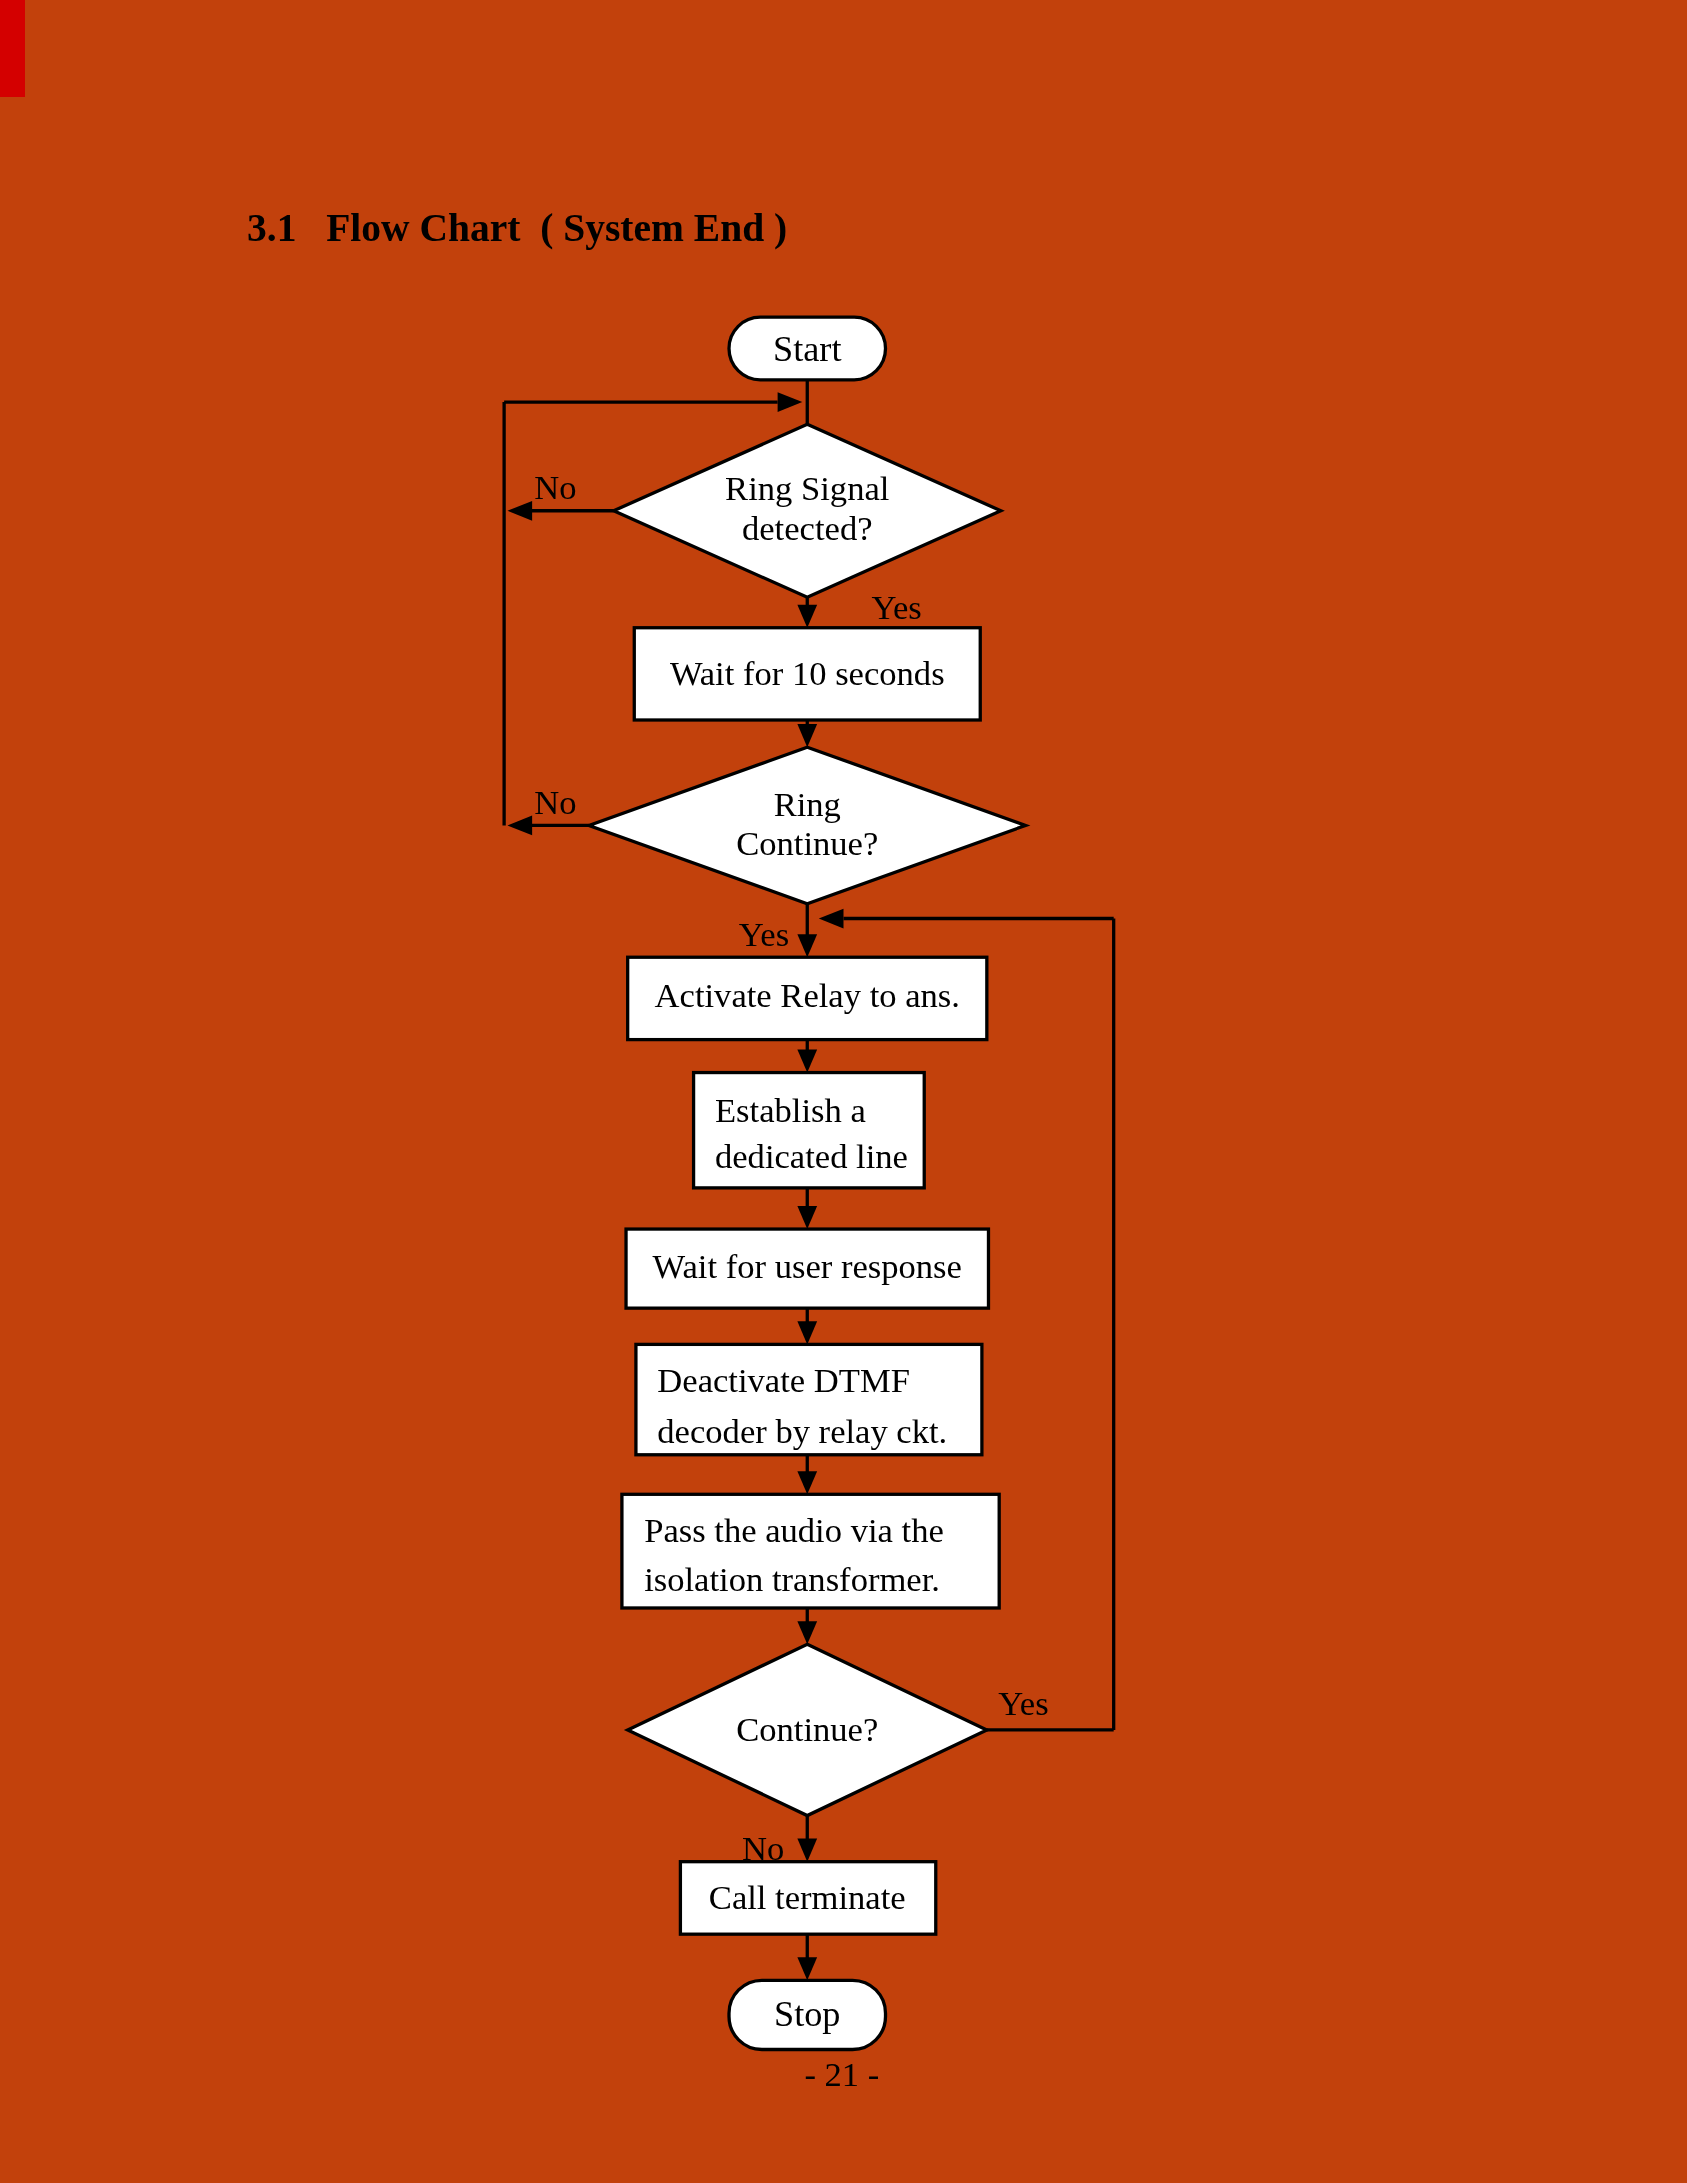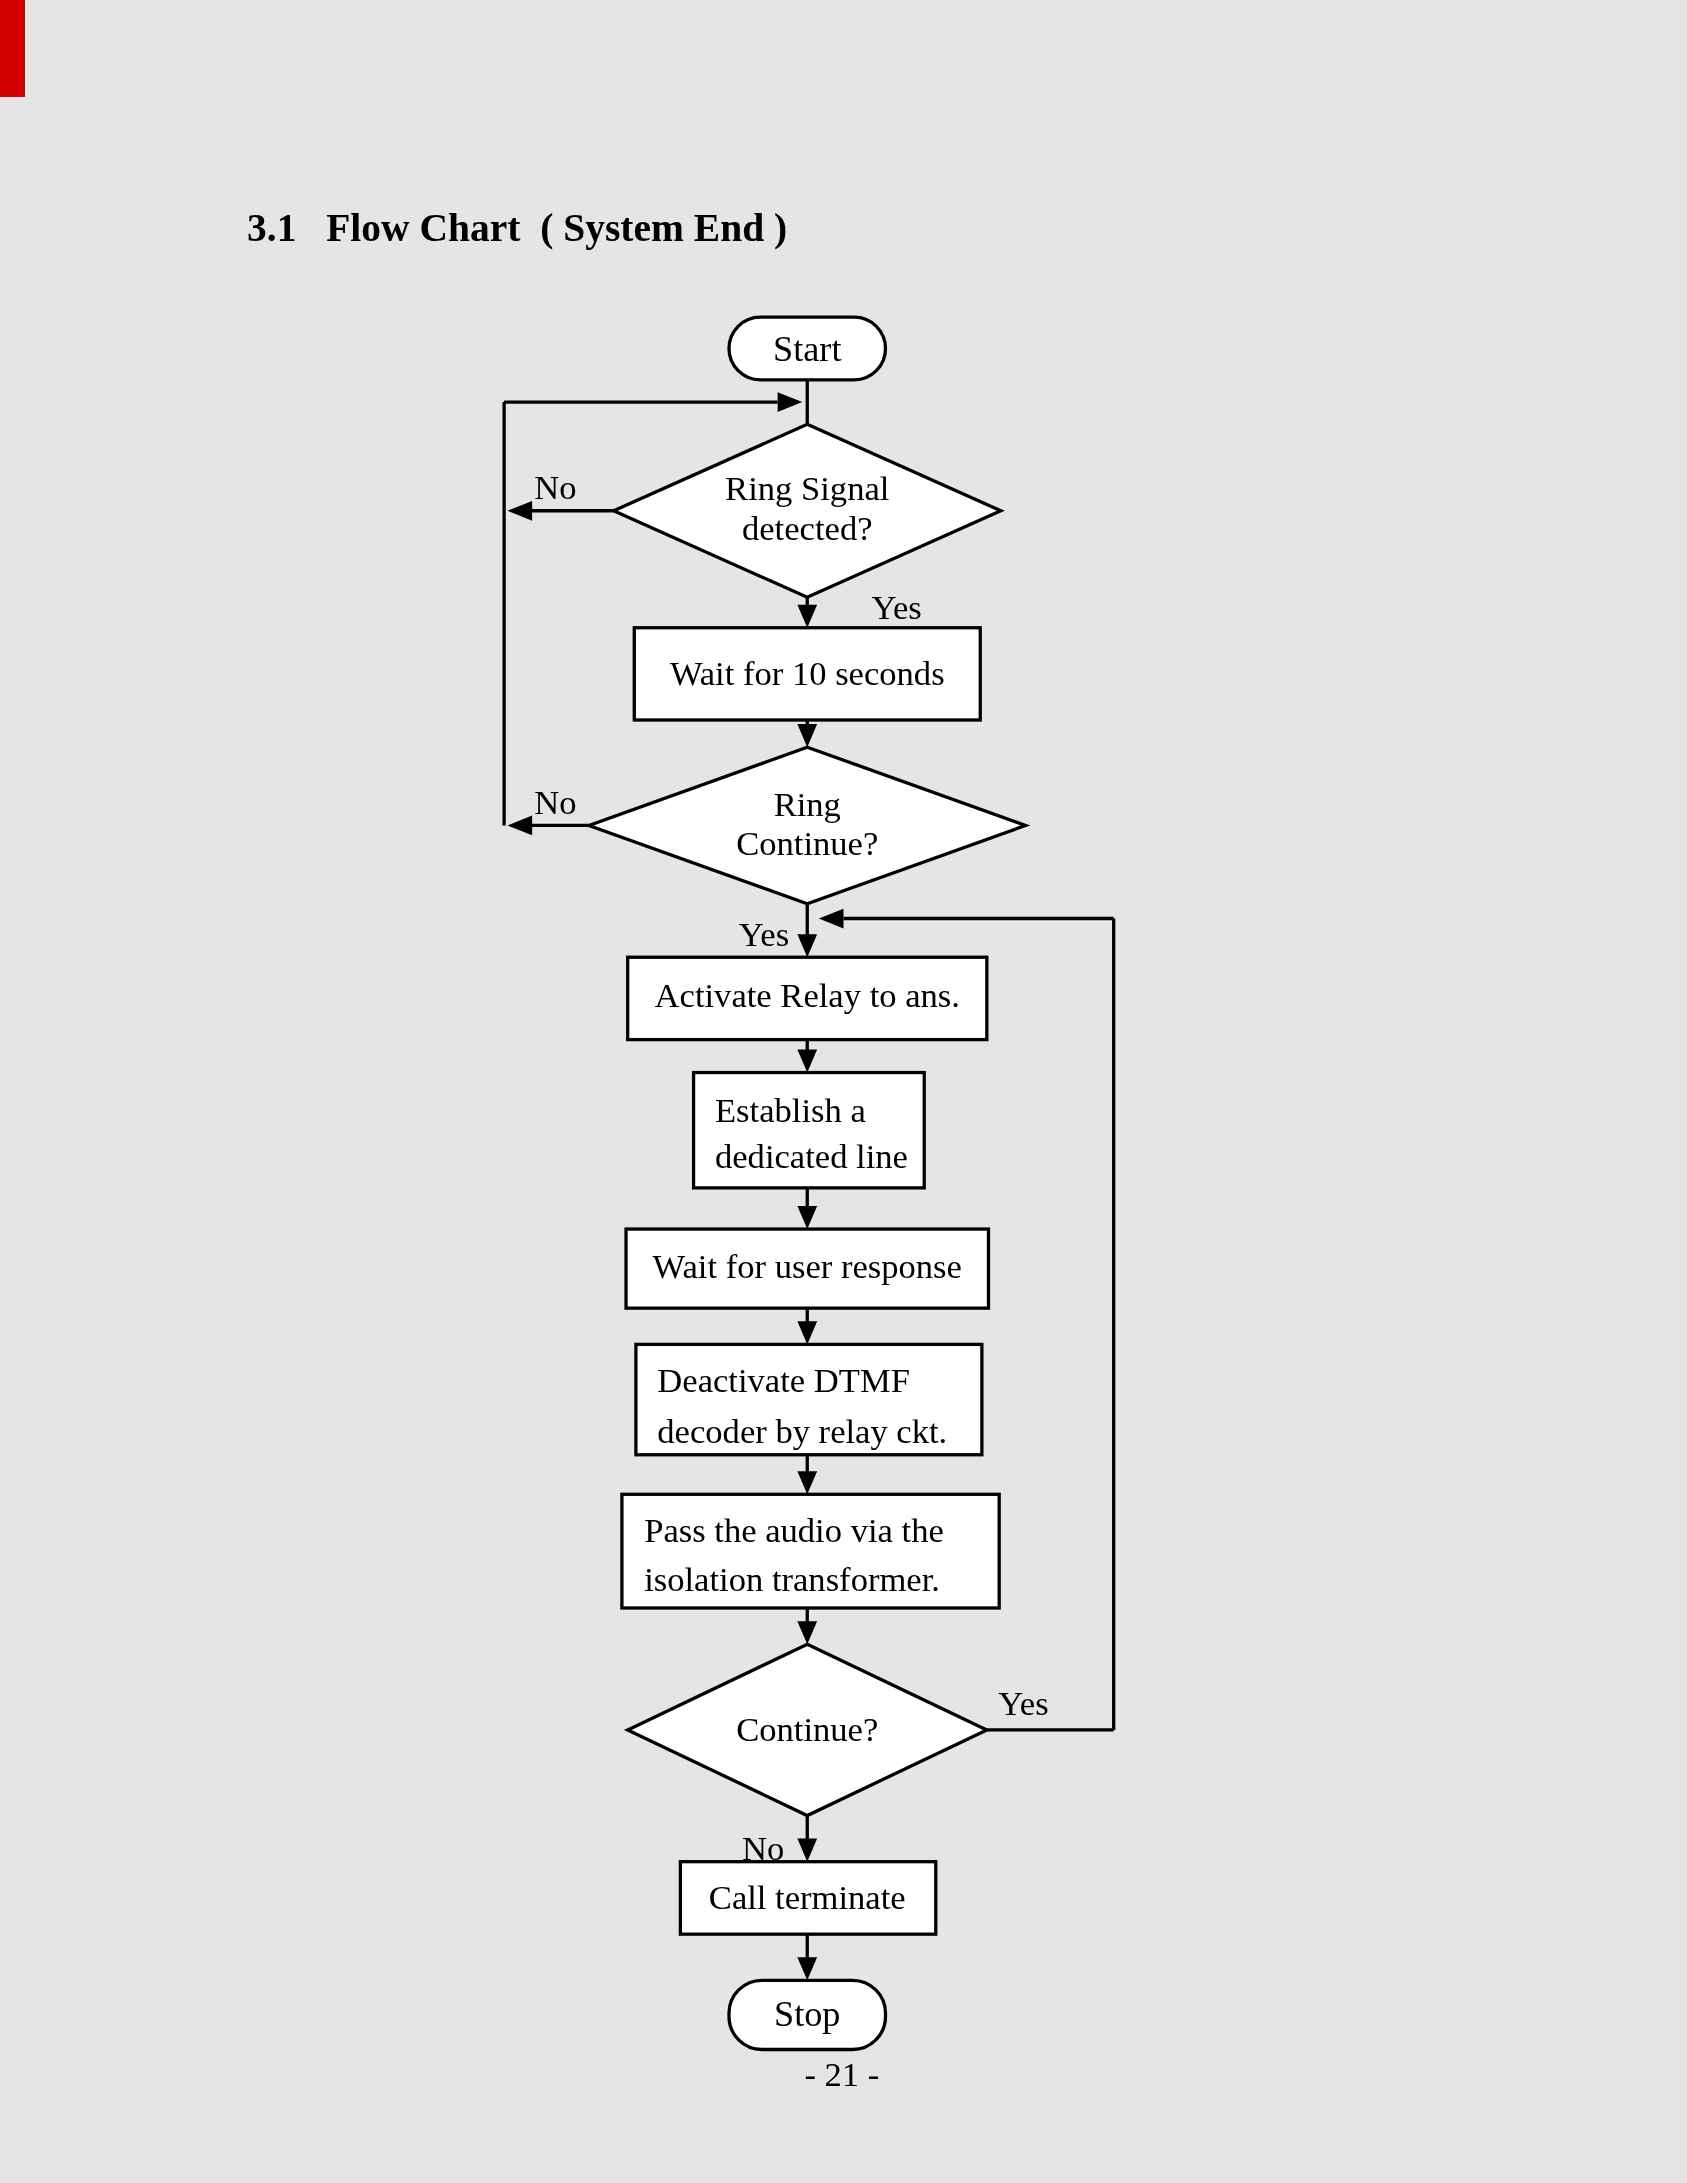--- a/index.html
+++ b/index.html
@@ -9,21 +9,21 @@
   }
   body {
     width: 1687px;
     height: 2183px;
     position: relative;
     font-family: "Liberation Serif", serif;
   }
   .page {
     position: absolute;
     inset: 0;
-    background: #e5e5e5;
+    background: #c2410c;
     overflow: hidden;
   }
   .edge-artifact {
     position: absolute;
     left: 0;
     top: 0;
     width: 25px;
     height: 97px;
   }
   svg text {

